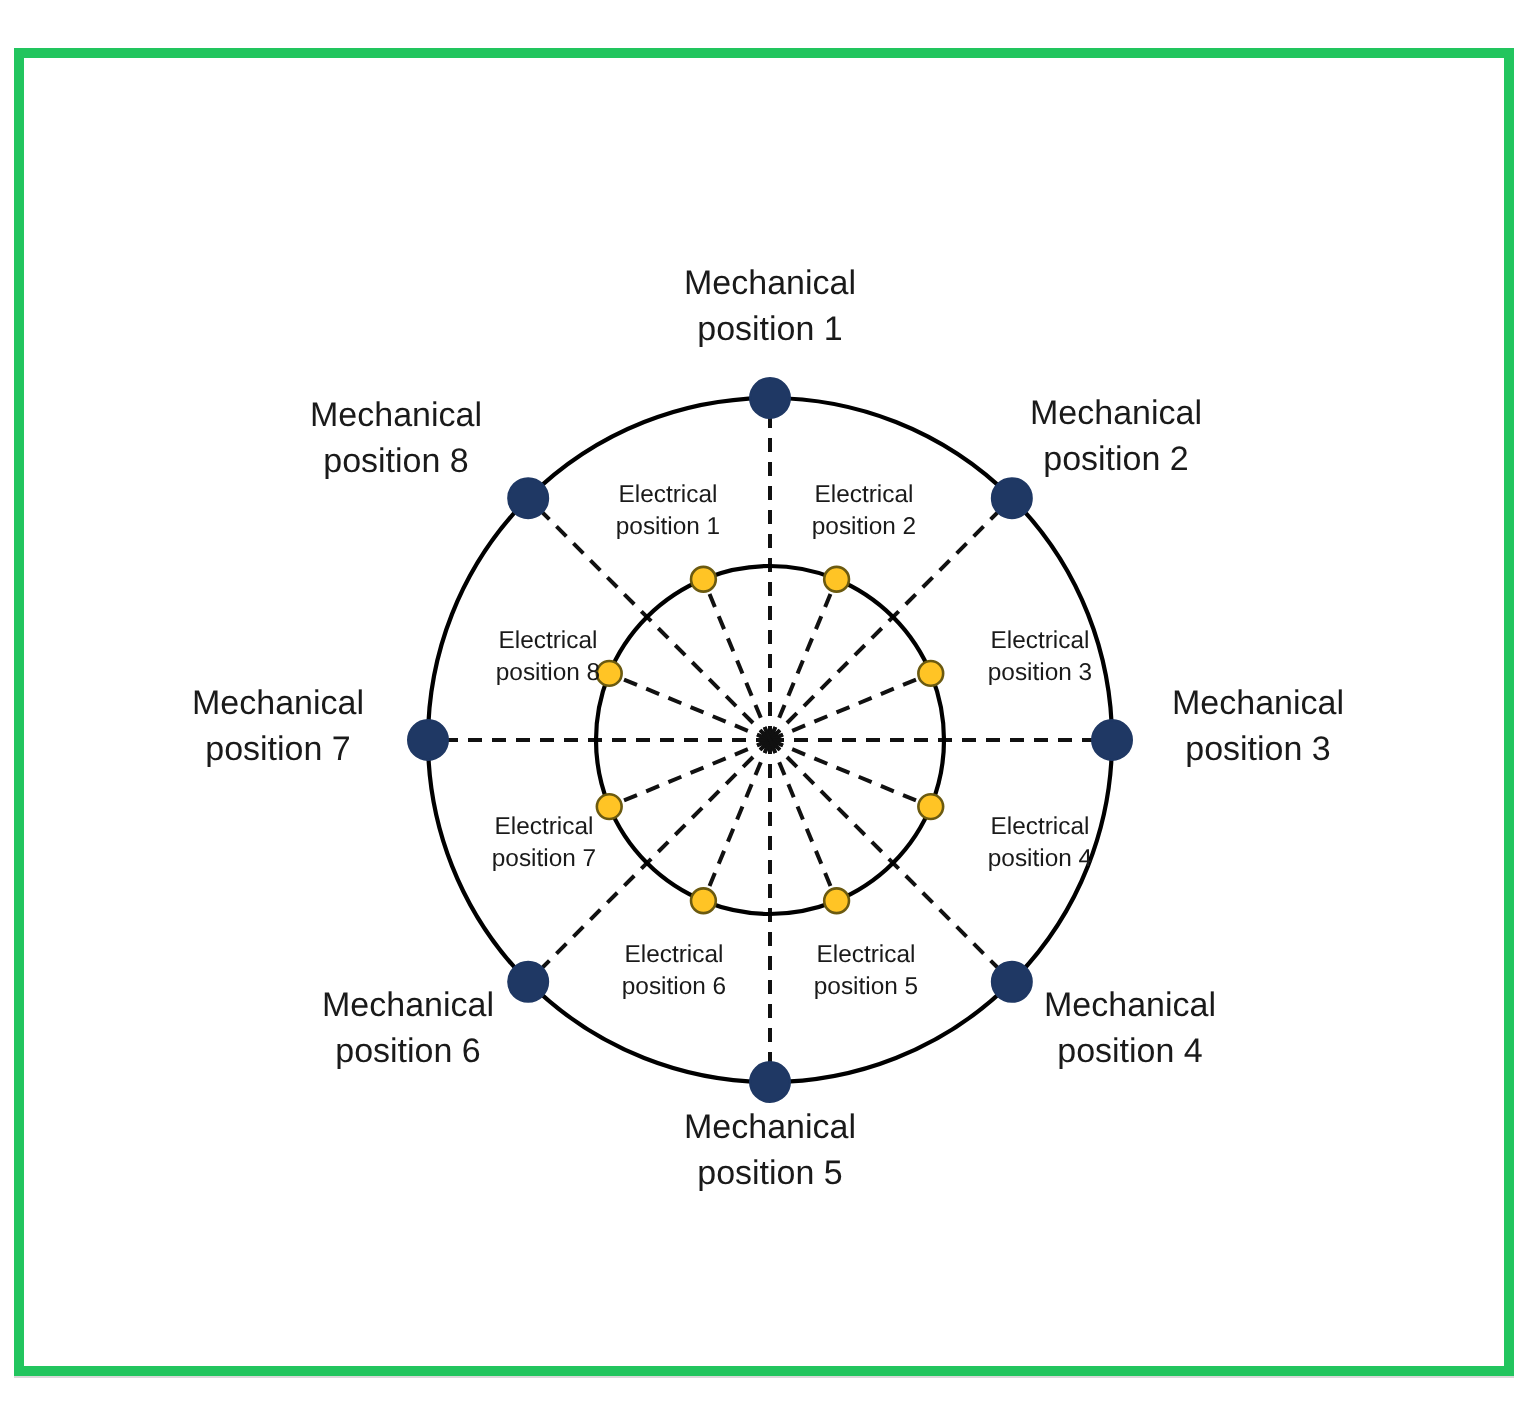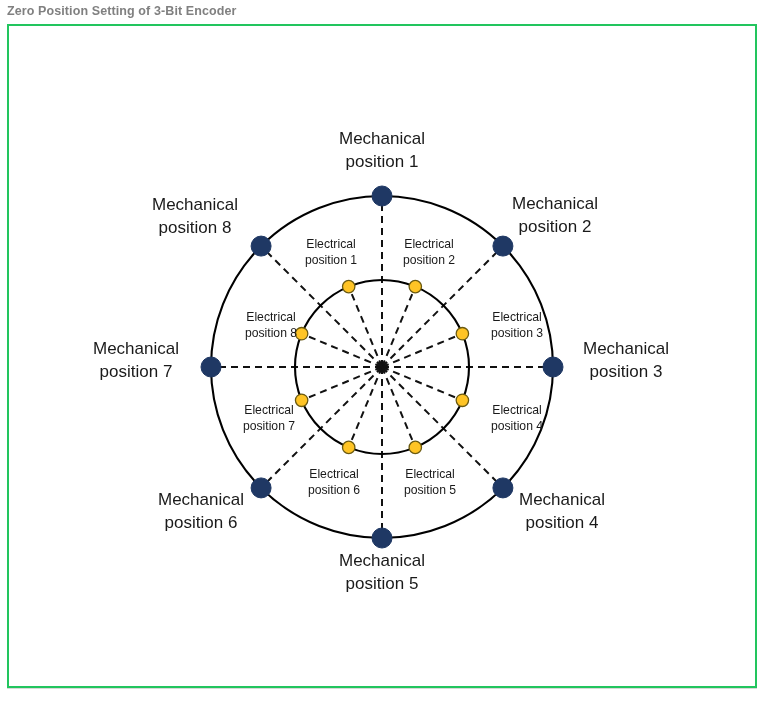--- a/index.html
+++ b/index.html
@@ -33,21 +33,21 @@
     padding-left: 7px;
     line-height: 1;
     white-space: nowrap;
   }
   #figure-frame {
     position: absolute;
     left: 7px;
     top: 24px;
     width: 750px;
     height: 664px;
-    border: 2px solid #22c55e;
+    border: 5px solid #22c55e;
     background: #ffffff;
     box-sizing: border-box;
     box-shadow: 0 1px 0 #d8d8d8;
   }
   #diagram-svg {
     position: absolute;
     left: 0;
     top: 0;
     width: 750px;
     height: 664px;
@@ -63,23 +63,20 @@
   .spoke { stroke: #111111; stroke-width: 2.0; stroke-dasharray: 7 5; fill: none; }
   .mech-dot { fill: #1f3864; stroke: #1f3864; stroke-width: 1; }
   .elec-dot { fill: #ffc425; stroke: #6b5a10; stroke-width: 1.3; }
   .hub { stroke: #111111; stroke-width: 1.6; }
 </style>
 </head>
 <body>
 
 <div id="page">
 
-  <div id="title-bar">
-    <div id="page-title">Zero Position Setting of 3-Bit Encoder</div>
-  </div>
 
   <div id="figure-frame">
     <svg id="diagram-svg" viewBox="0 0 750 664" xmlns="http://www.w3.org/2000/svg">
       <g id="spokes-layer">
           <line x1="373" y1="341" x2="373" y2="170" class="spoke" stroke="#111111"></line>
           <line x1="373" y1="341" x2="493.91525958289964" y2="220.08474041710036" class="spoke" stroke="#111111"></line>
           <line x1="373" y1="341" x2="544" y2="341" class="spoke" stroke="#111111"></line>
           <line x1="373" y1="341" x2="493.91525958289964" y2="461.91525958289964" class="spoke" stroke="#111111"></line>
           <line x1="373" y1="341" x2="373" y2="512" class="spoke" stroke="#111111"></line>
           <line x1="373" y1="341" x2="252.08474041710036" y2="461.91525958289964" class="spoke" stroke="#111111"></line>

